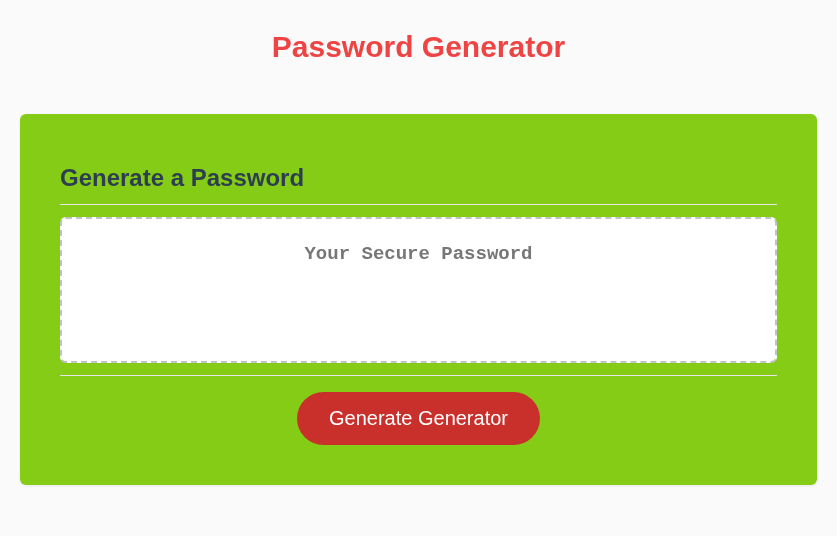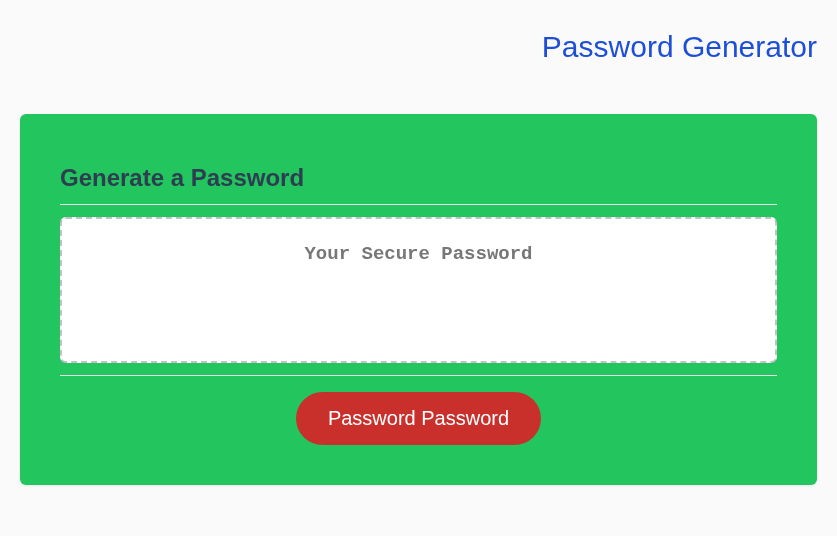--- a/index.html
+++ b/index.html
@@ -10,28 +10,28 @@
     body {
       background: #fafafa;
       font-family: -apple-system, BlinkMacSystemFont, "Segoe UI", Helvetica, Arial, sans-serif;
       width: 837px;
       height: 536px;
     }
     .container {
       padding: 30px 20px;
     }
     .page-title {
-      text-align: right;
-      color: #1d4ed8;
+      text-align: center;
+      color: #ef4444;
       font-size: 30px;
-      font-weight: 400;
+      font-weight: 700;
       margin-bottom: 50px;
     }
     .card {
-      background: #22c55e;
+      background: #84cc16;
       border-radius: 6px;
       box-shadow: 0 1px 3px rgba(0,0,0,0.08);
       padding: 50px 40px 40px 40px;
       margin: 0 auto;
       max-width: 798px;
     }
     .card-heading {
       color: #2d3e50;
       font-size: 24px;
       font-weight: 700;
@@ -90,16 +90,16 @@
 
 <div class="container">
   <h1 class="page-title">Password Generator</h1>
 
   <div class="card">
     <h2 class="card-heading">Generate a Password</h2>
     <hr class="divider">
     <textarea class="password-box" readonly="" placeholder="Your Secure Password" style=""></textarea>
     <hr class="divider divider-bottom">
     <div class="btn-wrap">
-      <button class="generate-btn">Password Password</button>
+      <button class="generate-btn">Generate Generator</button>
     </div>
   </div>
 </div>
 
 </body></html>

